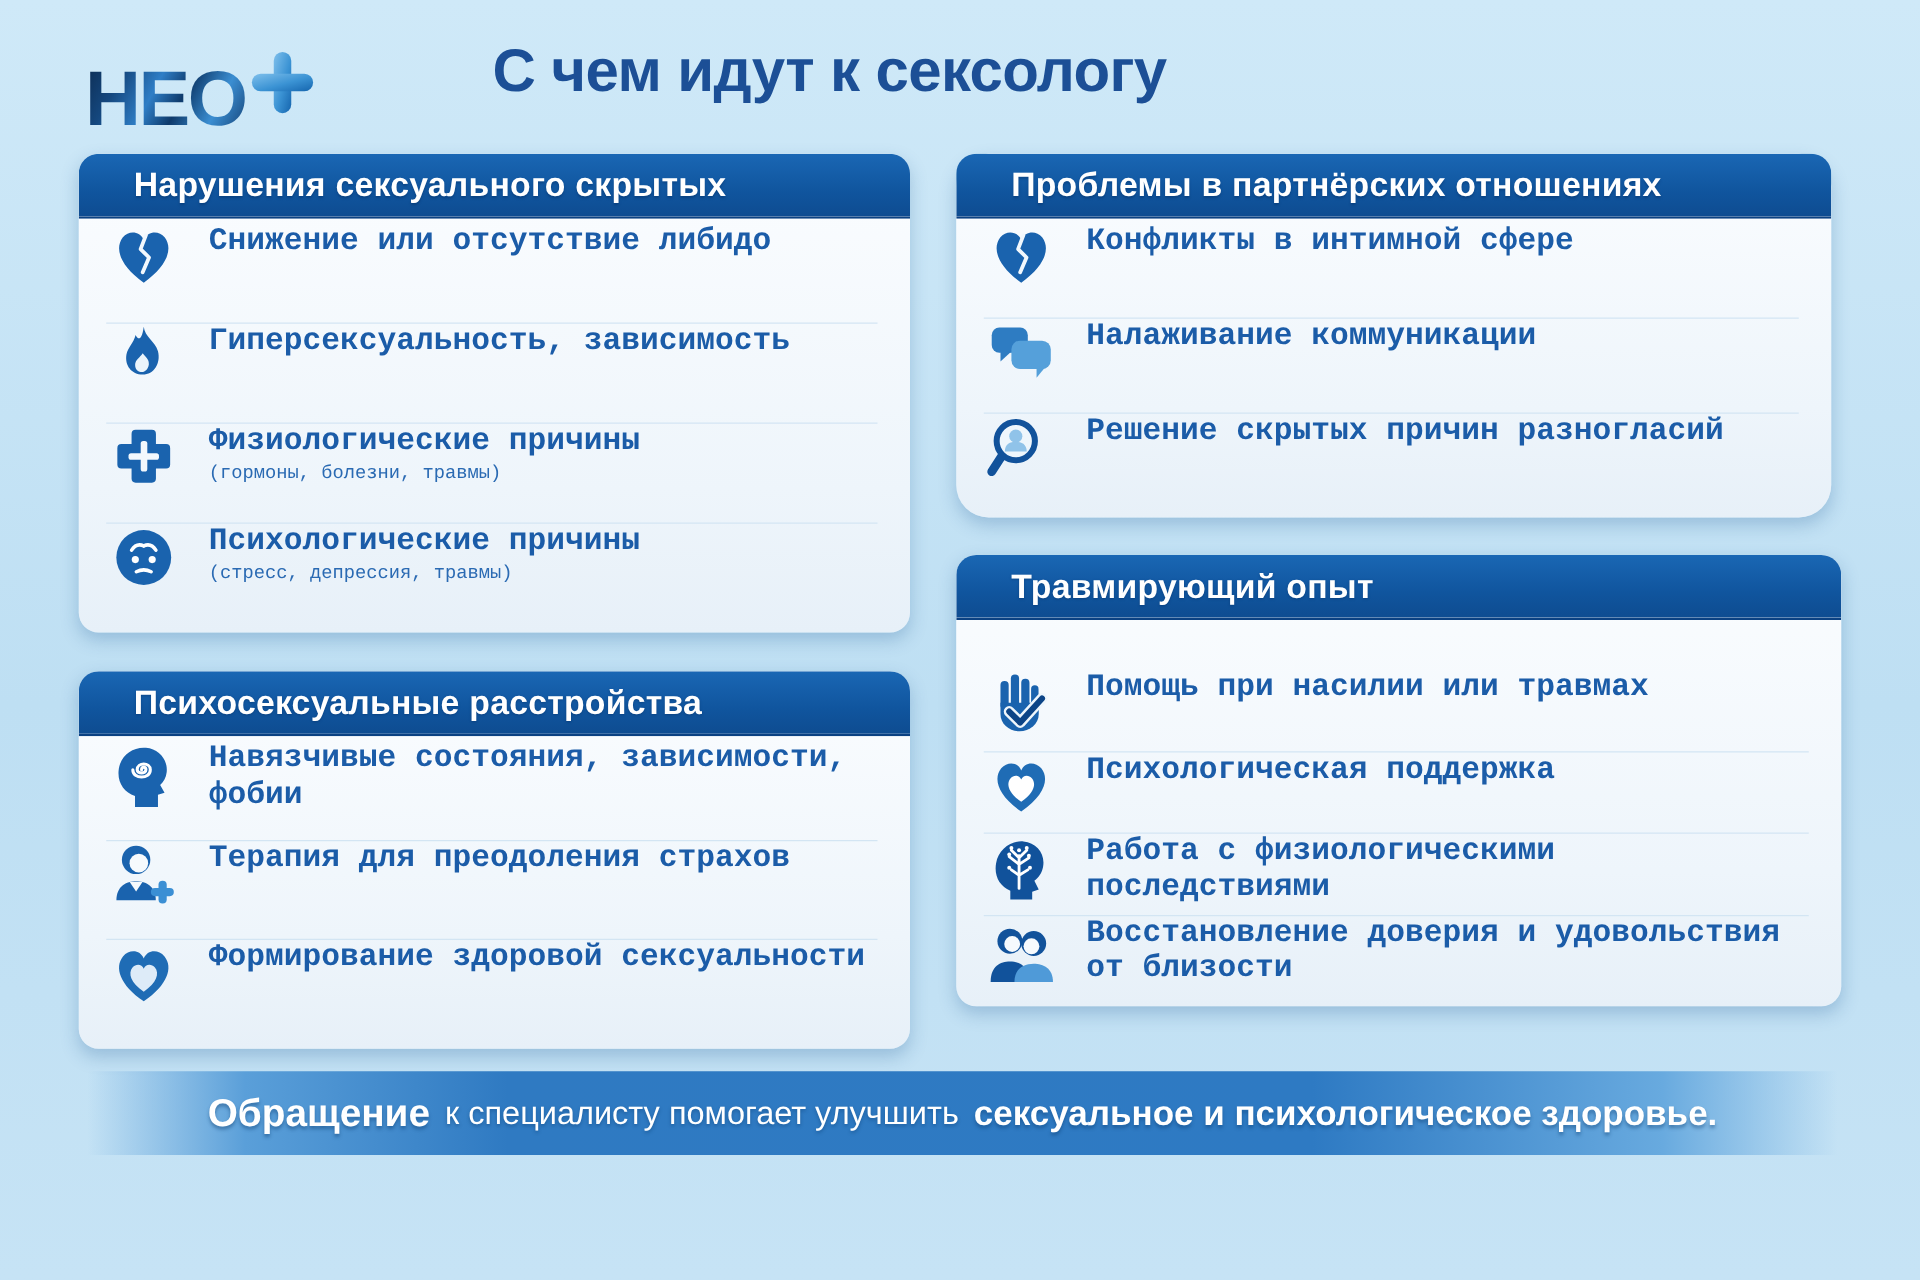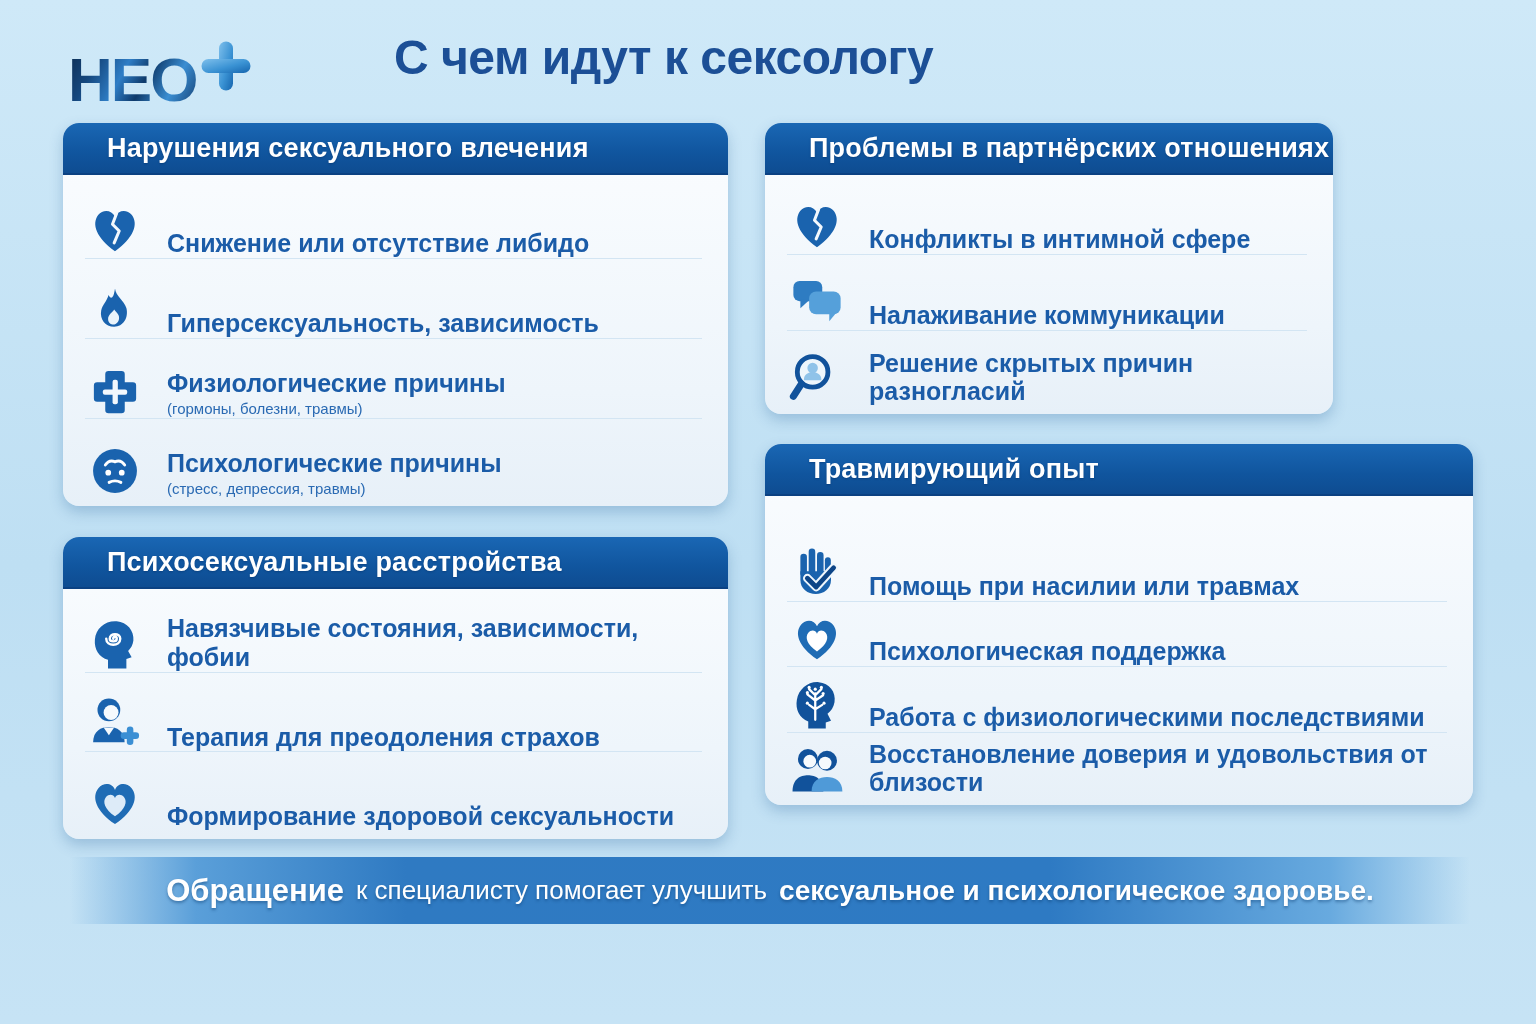--- a/index.html
+++ b/index.html
@@ -33,31 +33,31 @@
   }
   .card-header{
     height:50px;flex:0 0 50px;border-radius:16px 16px 0 0;
     background:linear-gradient(180deg,#1a67b4 0%,#10559e 60%,#0e4c91 100%);
     border-bottom:2px solid #0b4182;
     display:flex;align-items:center;padding-left:44px;
     color:#ffffff;font-weight:bold;font-size:27px;letter-spacing:0.2px;
     text-shadow:0 1px 2px rgba(0,40,90,.4);
   }
   .card-body{flex:1;display:flex;flex-direction:column;padding:4px 26px 8px 22px;}
-  .item{flex:1;display:flex;align-items:flex-end;gap:22px;min-height:0;}
+  .item{flex:1;display:flex;align-items:flex-start;gap:22px;min-height:0;font-family:Liberation Mono, monospace;}
   .item + .item{border-top:1.5px solid #d3e5f3;}
   .icon-box{width:60px;flex:0 0 60px;display:flex;align-items:center;justify-content:center;}
   .item-text{display:flex;flex-direction:column;justify-content:center;}
   .item-main{font-size:25px;font-weight:600;color:#1b5ca8;line-height:1.15;}
   .item-main.strong{font-weight:bold;}
   .item-sub{font-size:15px;font-weight:400;color:#2a6ab3;line-height:1.2;margin-top:2px;}
 
   #card-1{left:63px;top:123px;width:665px;height:383px;}
   #card-2{left:63px;top:537px;width:665px;height:302px;}
-  #card-3{left:765px;top:123px;width:568px;height:291px;}
+  #card-3{left:765px;top:123px;width:700px;height:291px;border-radius:26px;}
   #card-4{left:765px;top:444px;width:708px;height:361px;gap:36px;}
 
   
   .banner{
     position:absolute;left:70px;top:857px;width:1400px;height:67px;
     background:linear-gradient(90deg,
       rgba(176,215,240,0) 0%, #5a9fd9 9%, #2f7ac2 24%,
       #2e7ac3 70%, #68aadf 90%, rgba(176,215,240,0) 100%);
     display:flex;align-items:center;justify-content:center;
     color:#ffffff;text-shadow:0 2px 3px rgba(10,60,110,.45);
@@ -86,21 +86,21 @@
           </linearGradient>
         </defs>
         <rect x="24" y="4" width="16" height="56" rx="8" fill="url(#plusGrad)"></rect>
         <rect x="4" y="24" width="56" height="16" rx="8" fill="url(#plusGrad)"></rect>
       </svg>
     </span>
   </div>
   <div class="page-title">С чем идут к сексологу</div>
 
   <div class="card" id="card-1">
-    <div class="card-header">Нарушения сексуального влечения</div>
+    <div class="card-header">Нарушения сексуального скрытых</div>
     <div class="card-body">
       <div class="item">
         <span class="icon-box">
           <svg width="54" height="54" viewBox="0 0 64 64">
             <path d="M32 56 C10 40 4 24 12 13 C18 6 28 7 32 15 C36 7 46 6 52 13 C60 24 54 40 32 56 Z" fill="#1a63ae"></path>
             <path d="M34 11 L29 24 L37 32 L31 46" stroke="#f2f8fd" stroke-width="3.6" fill="none" stroke-linecap="round" stroke-linejoin="round"></path>
           </svg>
         </span>
         <span class="item-text">
             <span class="item-main">Снижение или отсутствие либидо</span>

